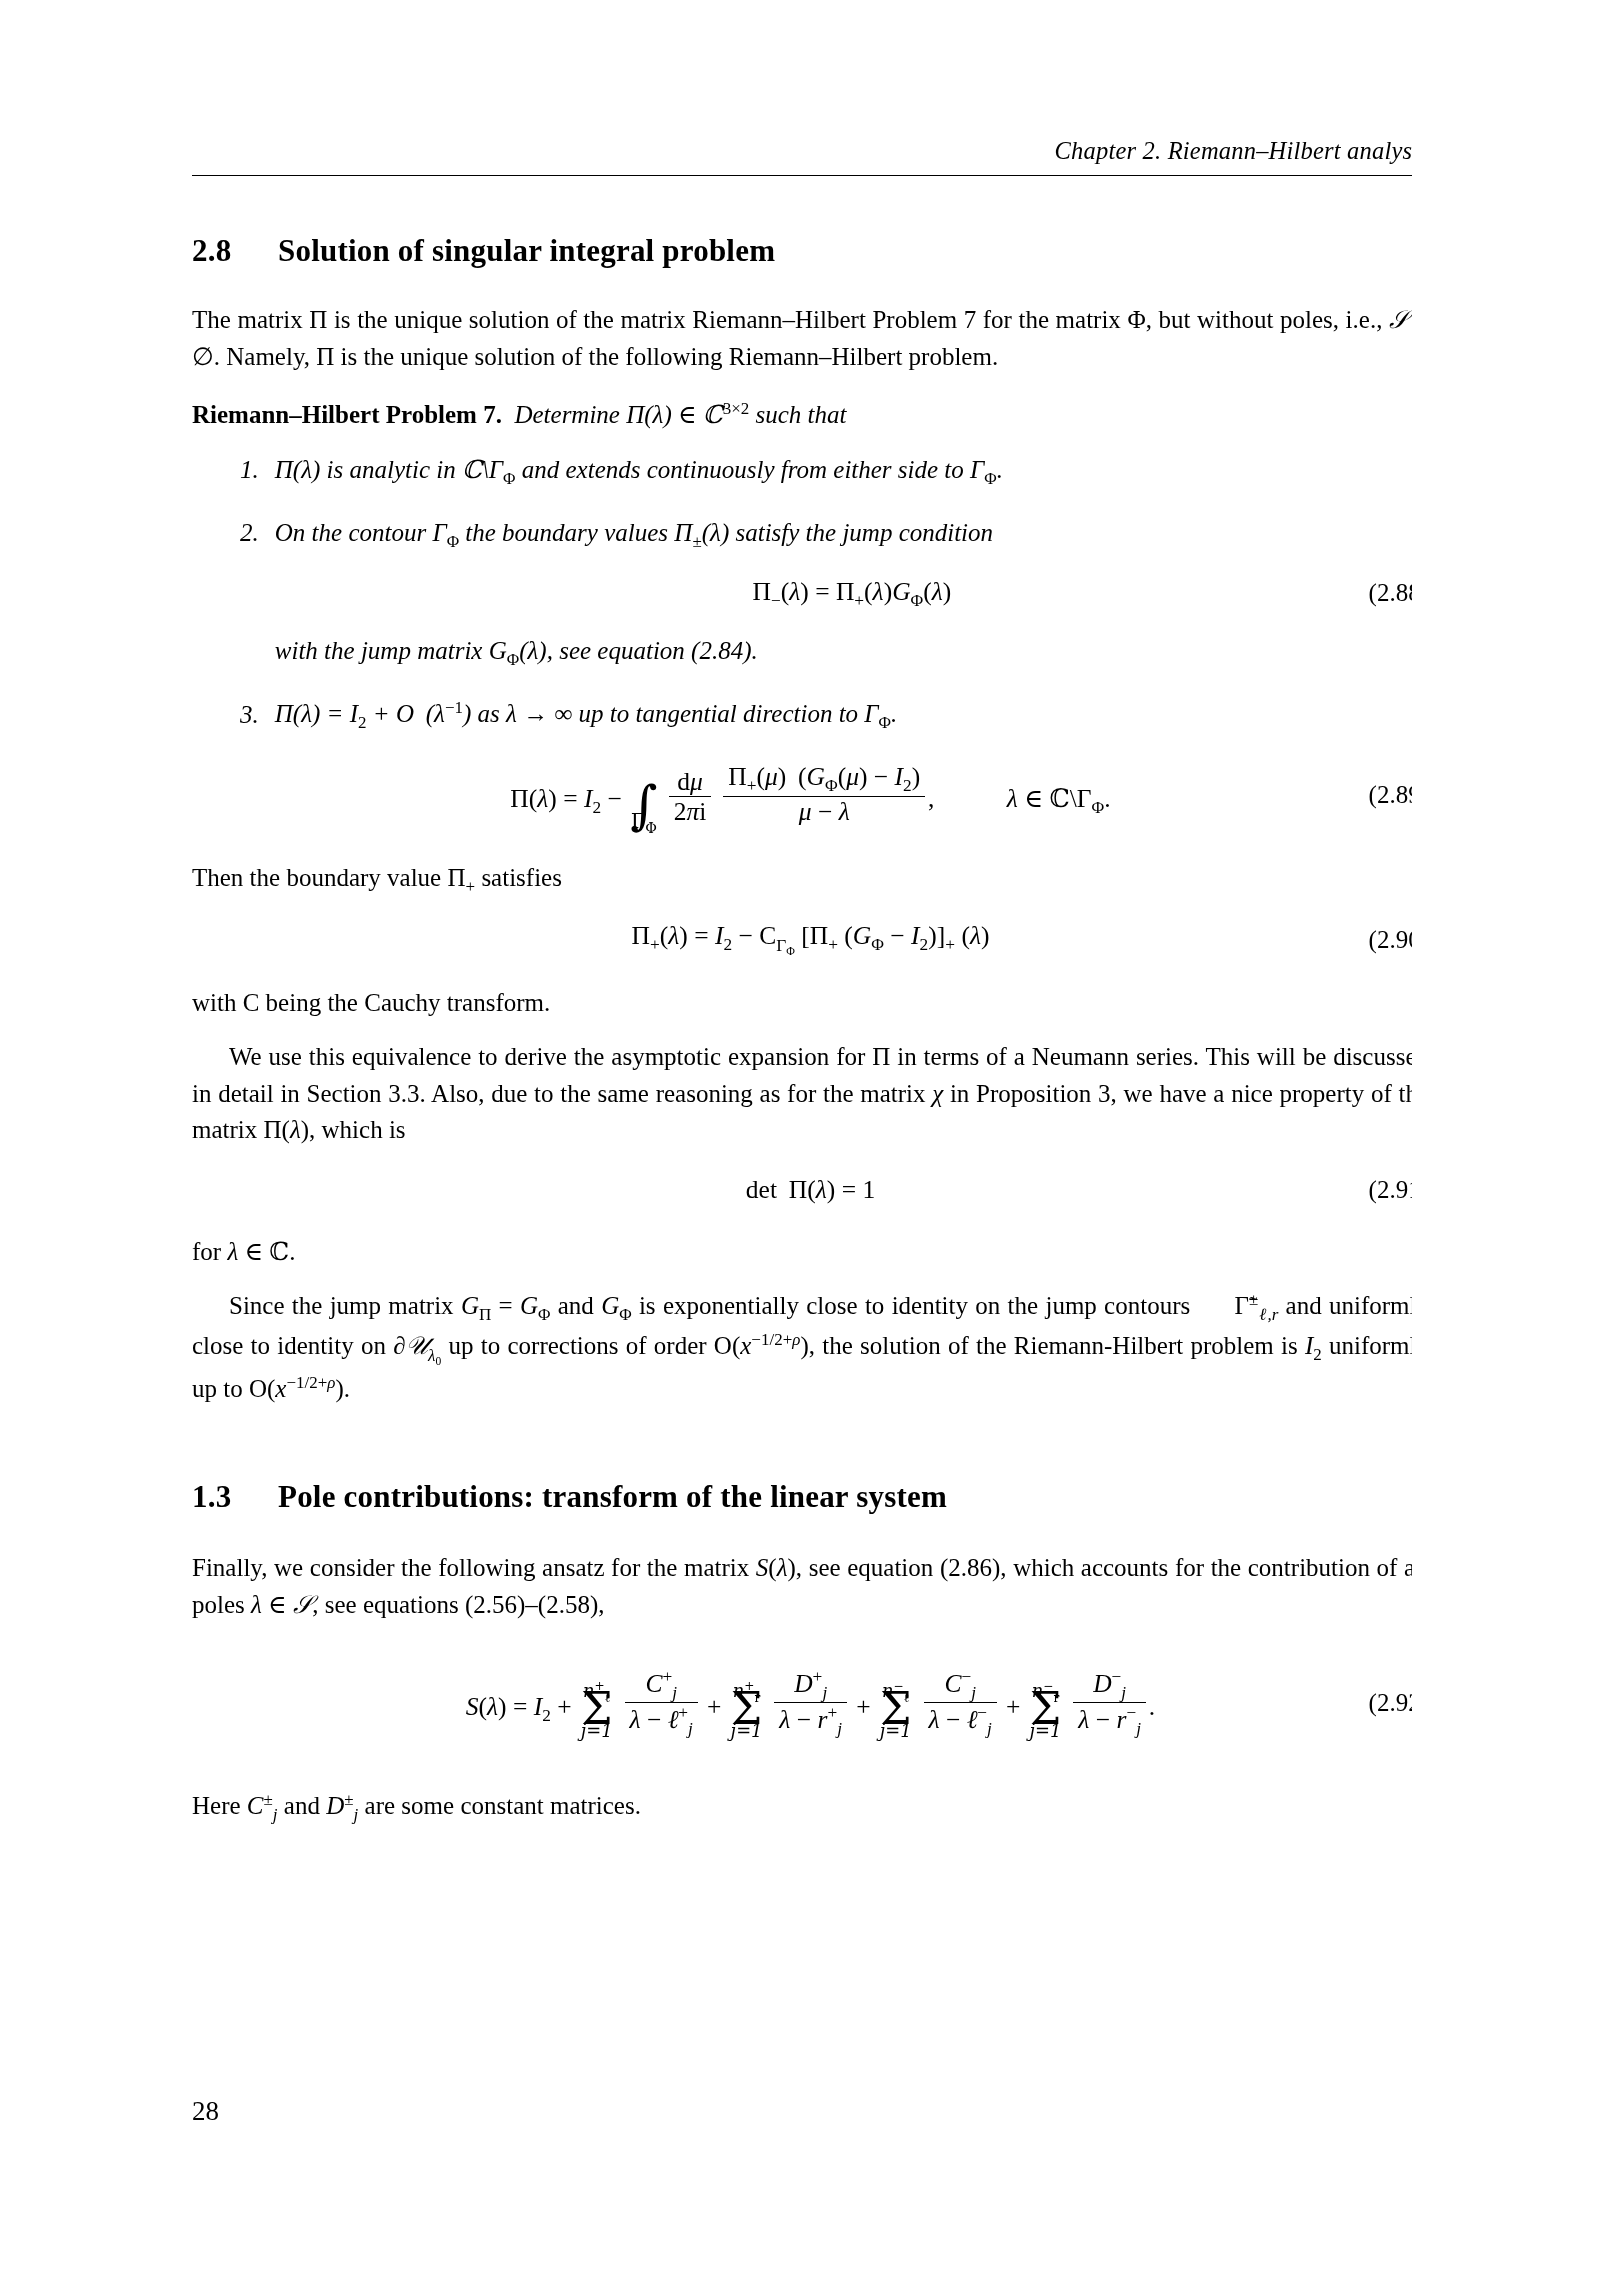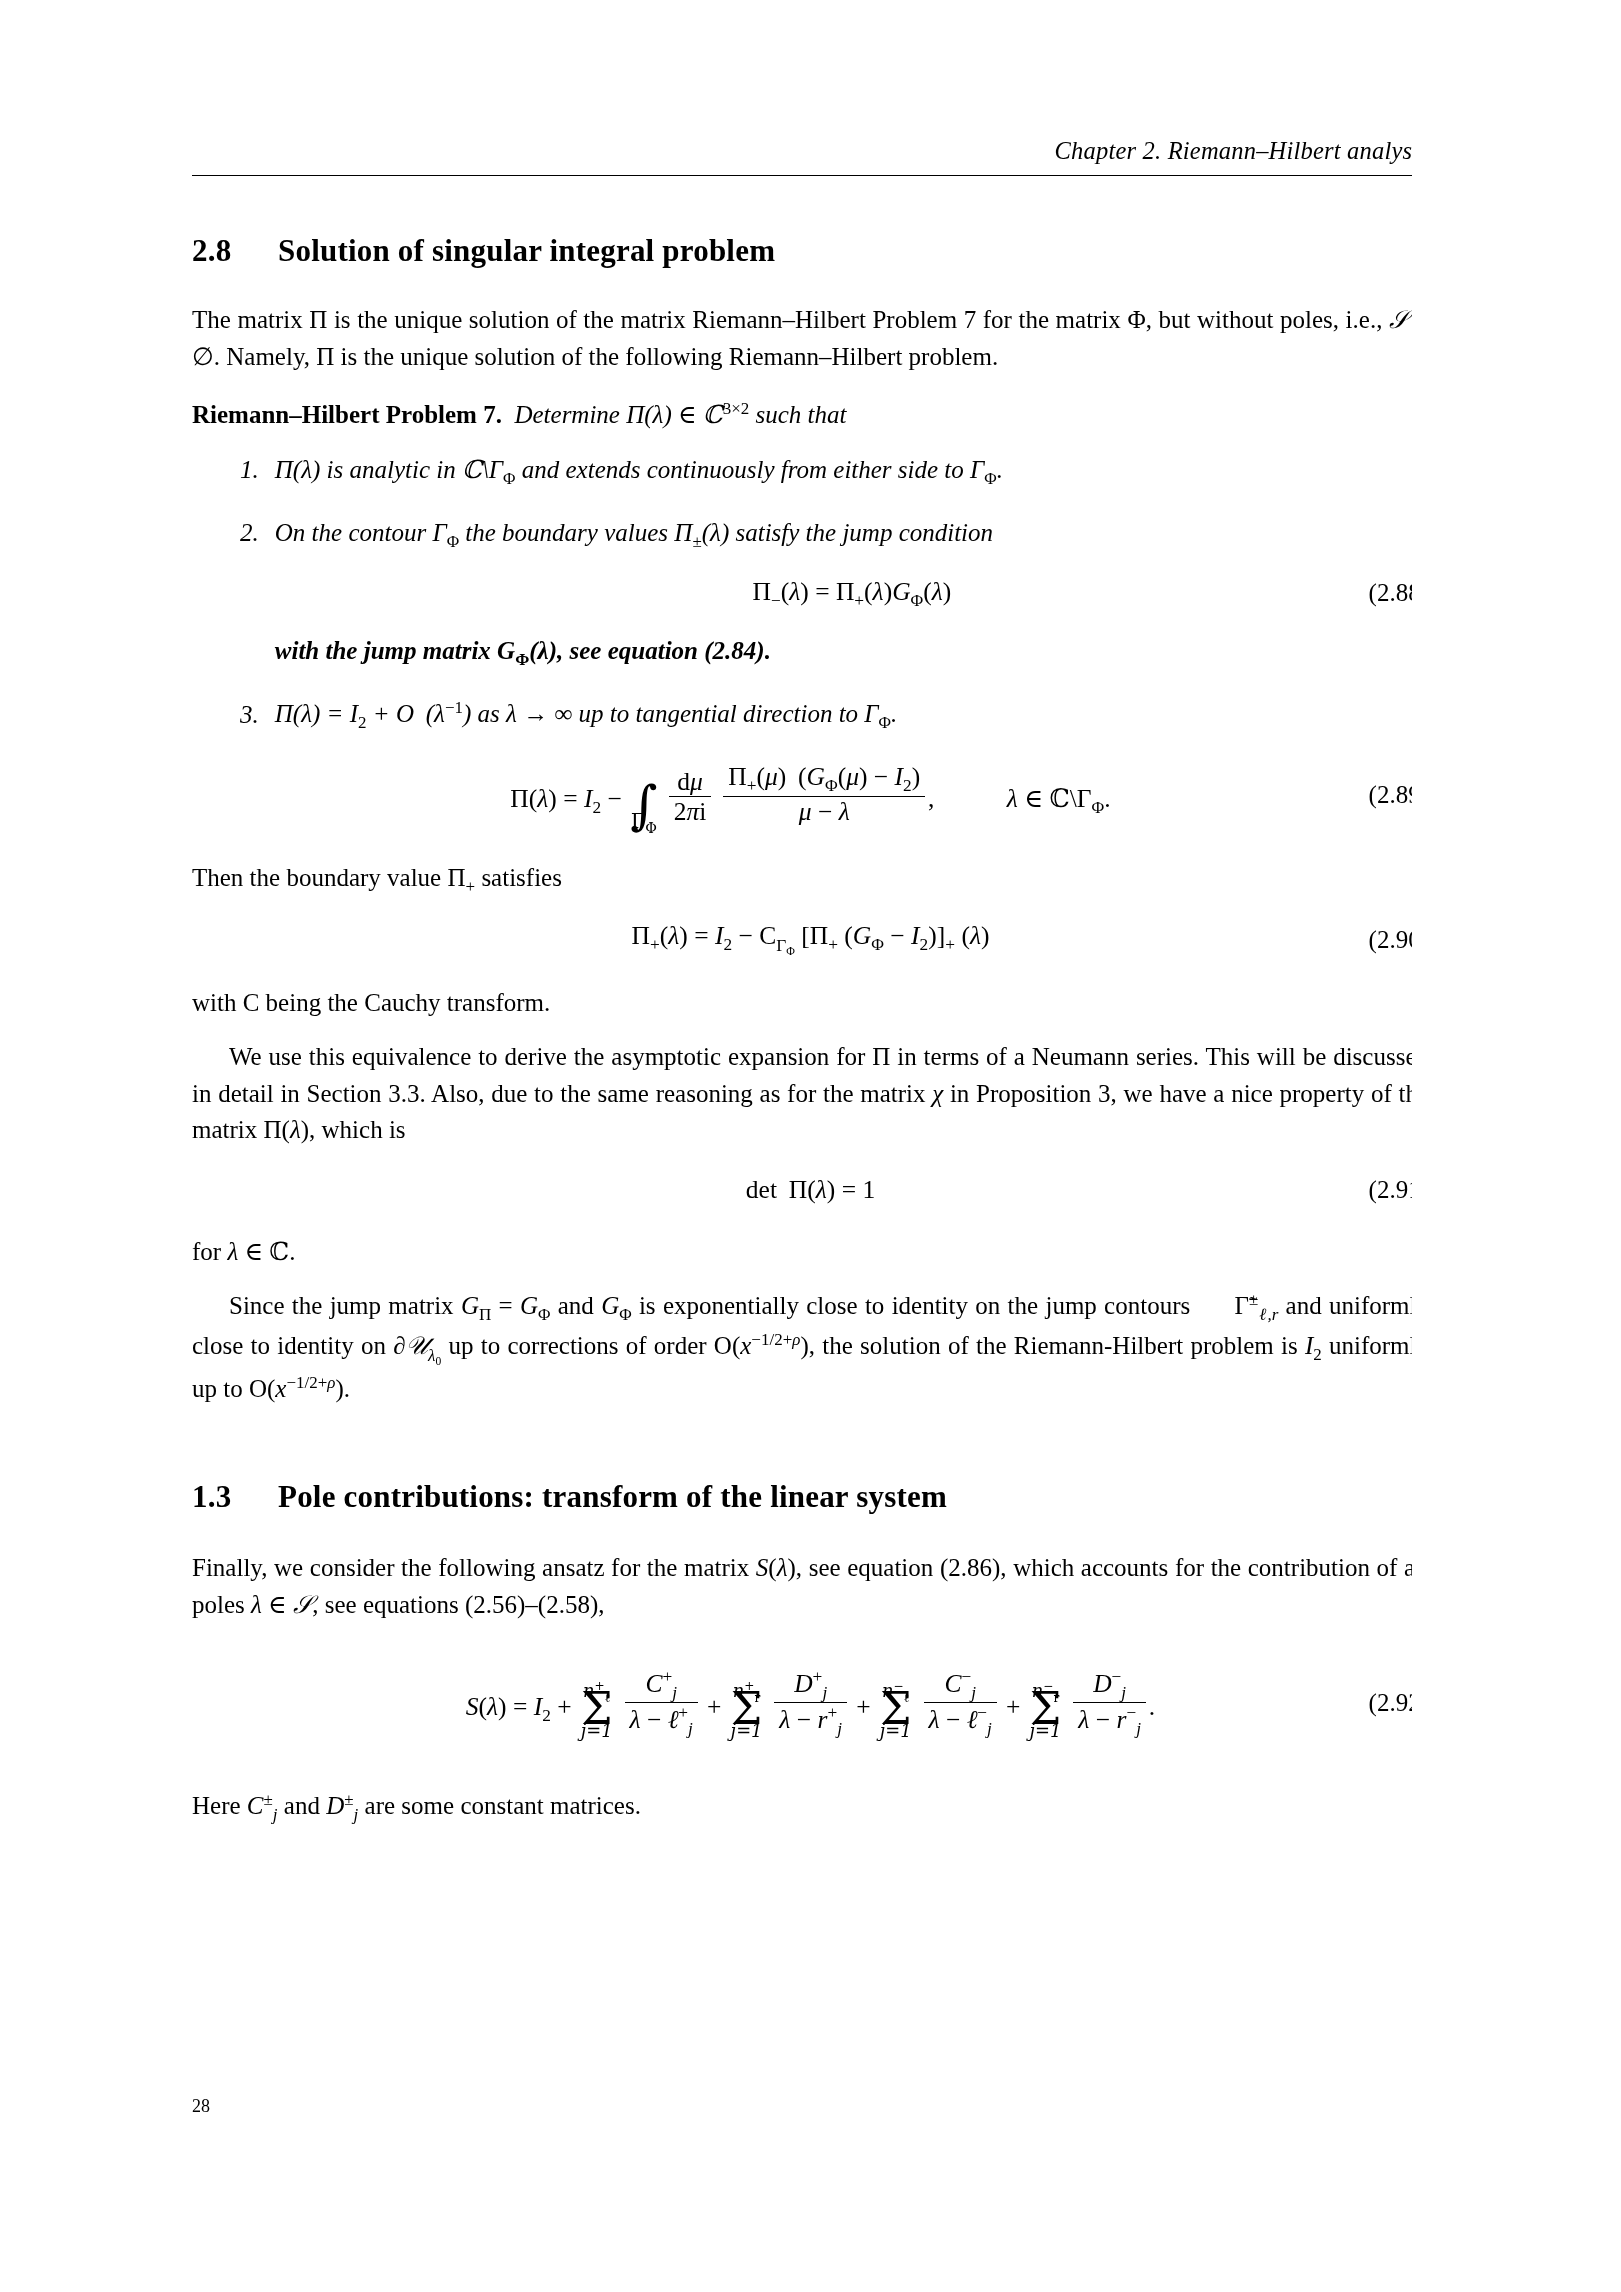--- a/index.html
+++ b/index.html
@@ -84,21 +84,21 @@
     top: 50%;
     transform: translateY(-50%);
     font-size: 25px;
     font-style: normal;
   }
   .eq-inner { display: inline-block; }
   .folio {
     position: absolute;
     left: 192px;
     top: 2096px;
-    font-size: 18px;
+    font-size: 27px;
   }
   
   .mi { font-style: italic; }
   .mup { font-style: normal; }
   sub, sup { font-size: 0.68em; font-style: normal; }
   .frac {
     display: inline-block;
     vertical-align: -0.52em;
     text-align: center;
     line-height: 1.16;
@@ -186,21 +186,21 @@
       <li>
         On the contour Γ<sub>Φ</sub> the boundary values Π<sub>±</sub>(<span class="mi">λ</span>) satisfy the jump condition
 
         <div class="eq-block" style="font-style:normal;">
           <span class="eq-inner">
             Π<sub>−</sub>(<span class="mi">λ</span>) = Π<sub>+</sub>(<span class="mi">λ</span>)<span class="mi">G</span><sub>Φ</sub>(<span class="mi">λ</span>)
           </span>
           <span class="eq-tag">(2.88)</span>
         </div>
 
-        <div style="font-style:italic;margin-top:-5.9px;font-weight:bold;">
+        <div style="font-style:italic;margin-top:-5.9px;">
           with the jump matrix <span class="mi">G</span><sub>Φ</sub>(<span class="mi">λ</span>), see equation (2.84).
         </div>
       </li>
       <li>
         Π(<span class="mi">λ</span>) = <span class="mi">I</span><sub>2</sub> + O<span class="sp"></span>(<span class="mi">λ</span><sup>−1</sup>) as <span class="mi">λ</span> → ∞ up to tangential direction to Γ<sub>Φ</sub>.
       </li>
     </ol>
 
 
     <div class="eq-block" style="margin:25.5px 0 33px 0;">

